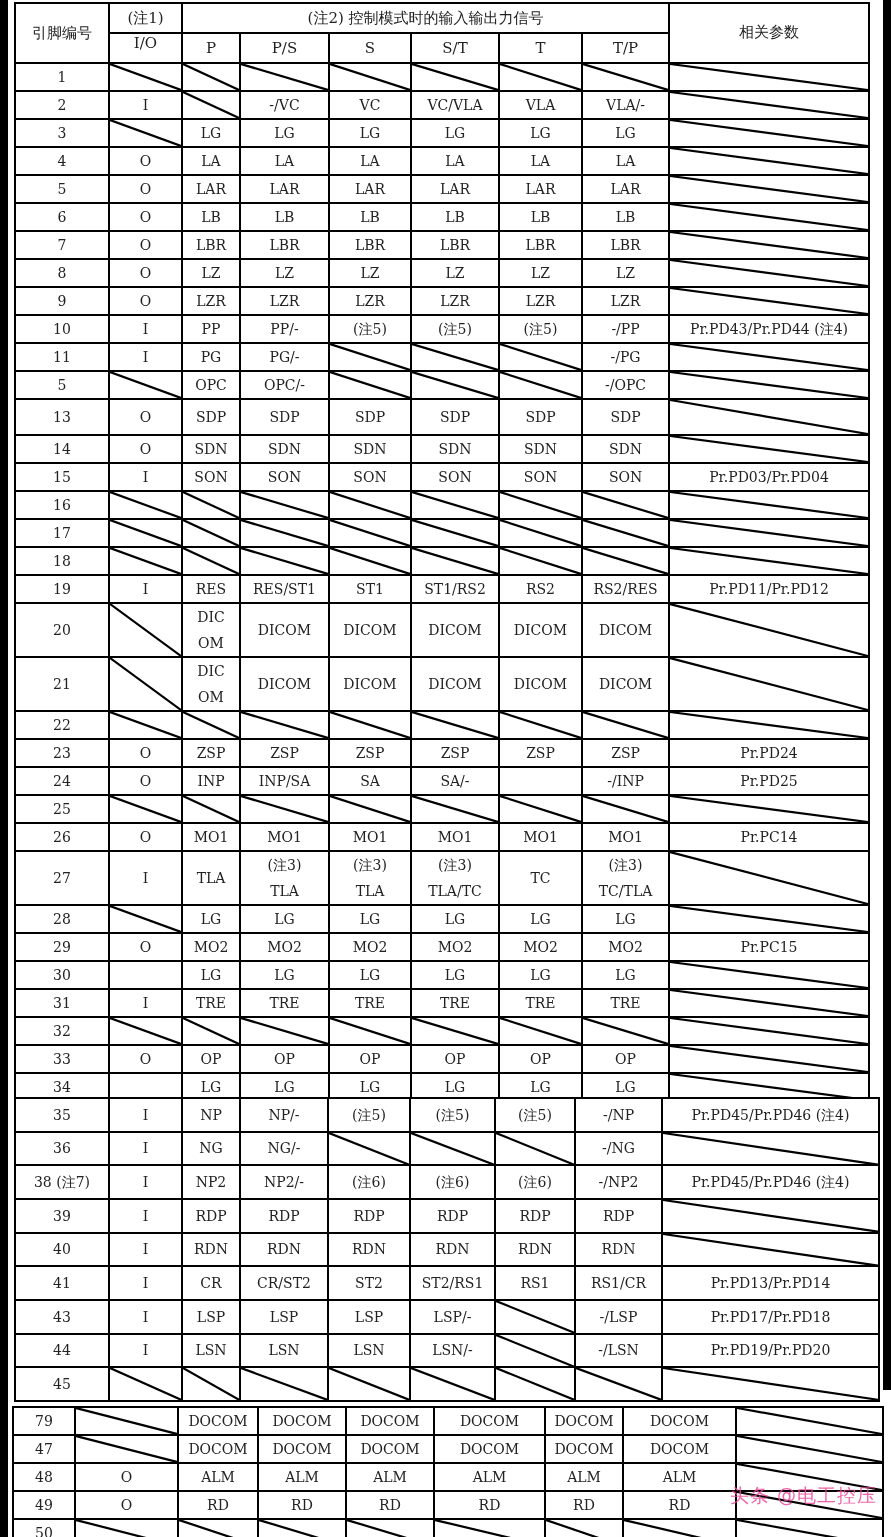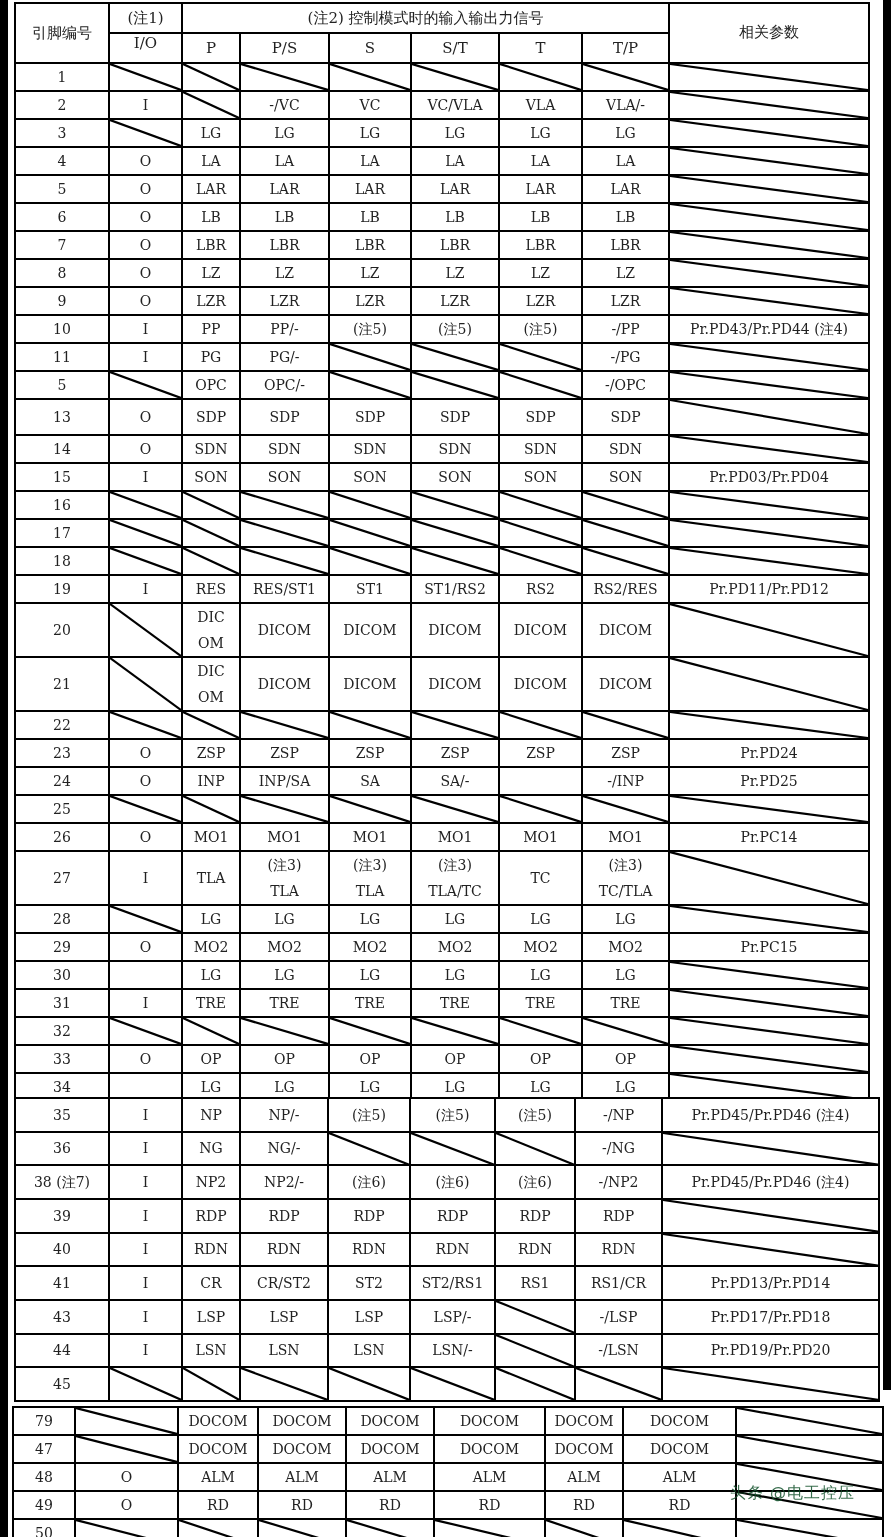--- a/index.html
+++ b/index.html
@@ -11,21 +11,21 @@
   table { border-collapse: collapse; table-layout: fixed; width: 100%; height: 100%; }
   td, th { border: 2px solid #000; text-align: center; vertical-align: middle;
            font-weight: normal; font-size: 14px; line-height: 26px; padding: 0;
            position: relative; overflow: hidden; white-space: nowrap; }
   th { font-size: 15px; }
   td.x { background-image: linear-gradient(to top right, transparent calc(50% - 1.2px), #000 calc(50% - 1.2px), #000 calc(50% + 1.2px), transparent calc(50% + 1.2px)); }
   td.x { background-image: none; }
   td.x svg { position: absolute; left: 0; top: 0; width: 100%; height: 100%; }
   .two-line { line-height: 26px; white-space: normal; }
   .watermark { position: absolute; left: 730px; top: 1483px; font-family: "DejaVu Sans", sans-serif;
-               font-size: 16px; color: #14532d; letter-spacing: 1px; opacity: 0.85; }
+               font-size: 19px; color: #ec4899; letter-spacing: 1px; opacity: 0.85; }
 </style>
 </head>
 <body>
 
 <div class="black-bar-left"></div>
 <div class="black-bar-right"></div>
 
 <div class="block" style="left:14px; top:2px; width:856px; height:1093px;">
   <table>
     <colgroup>

